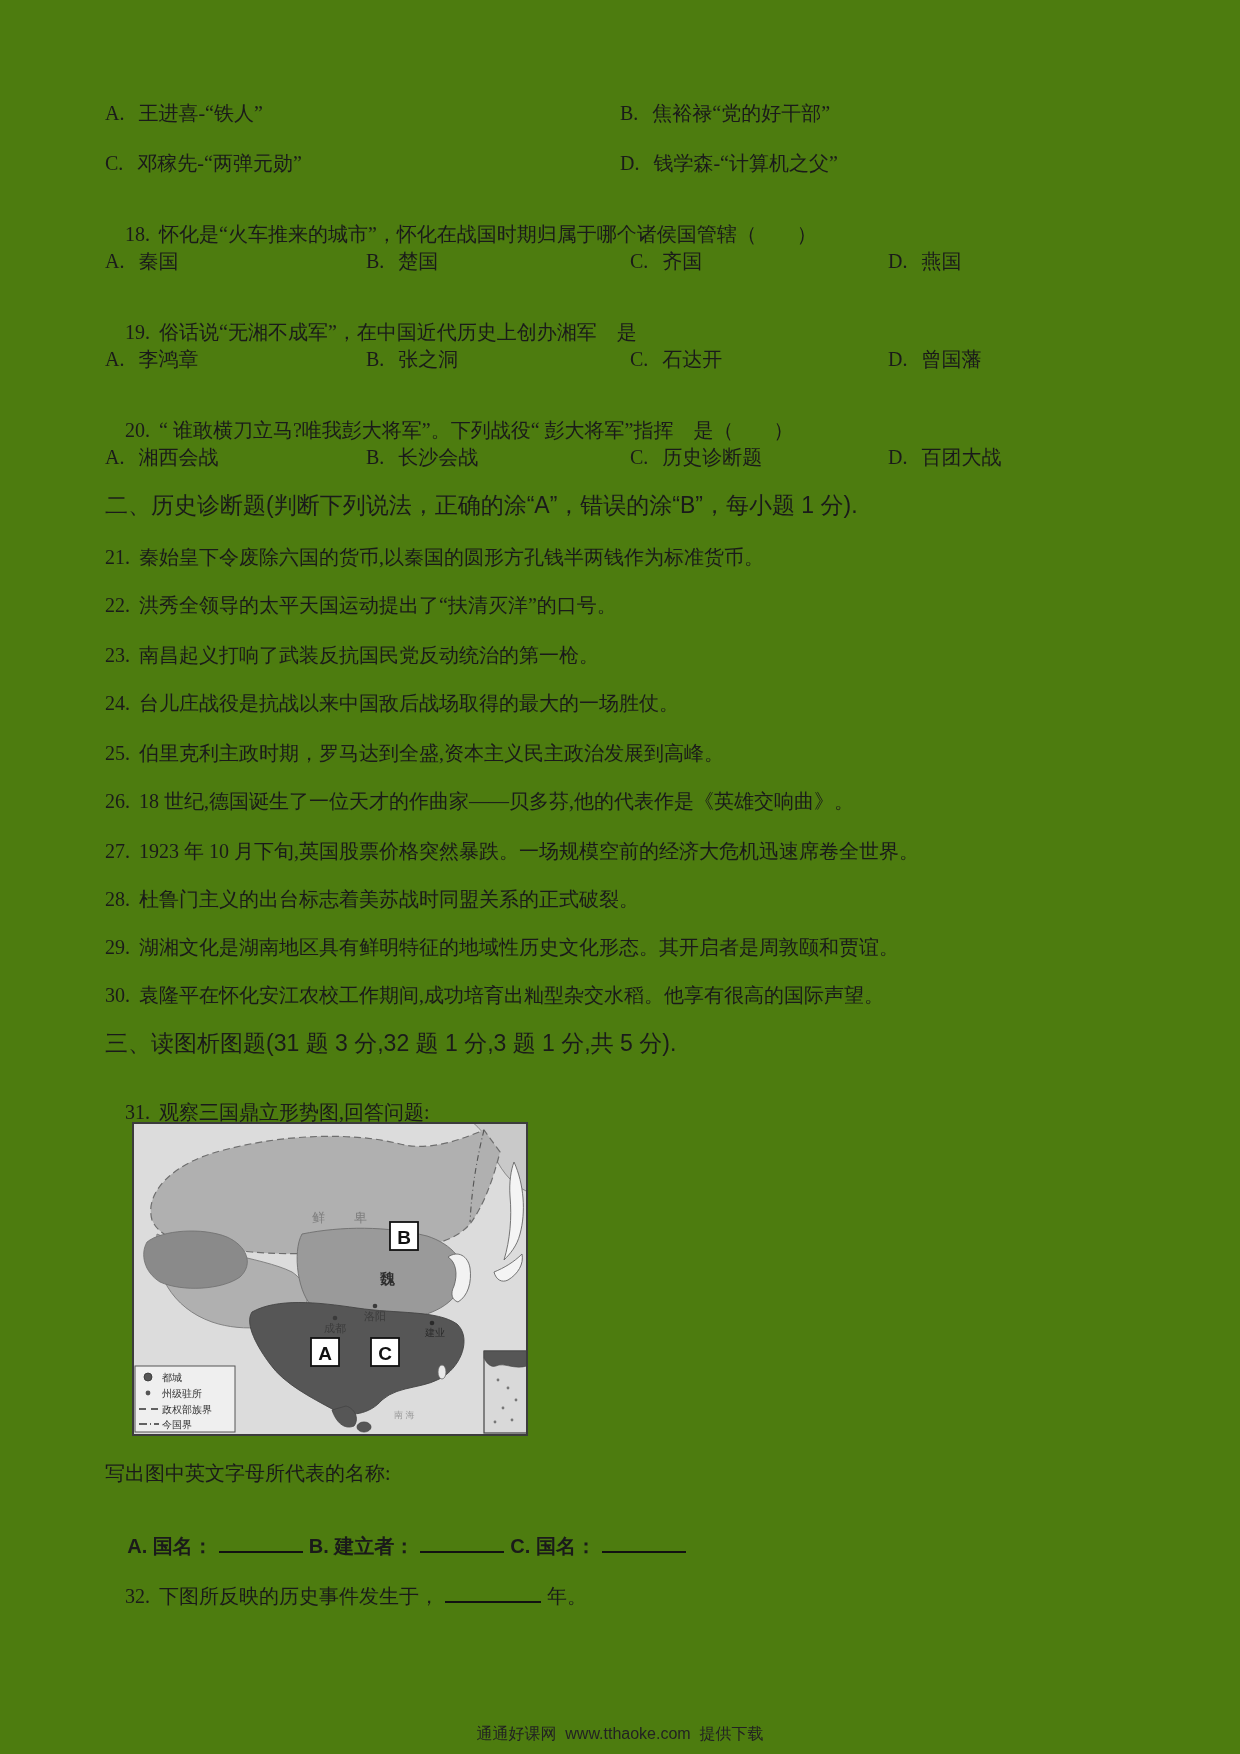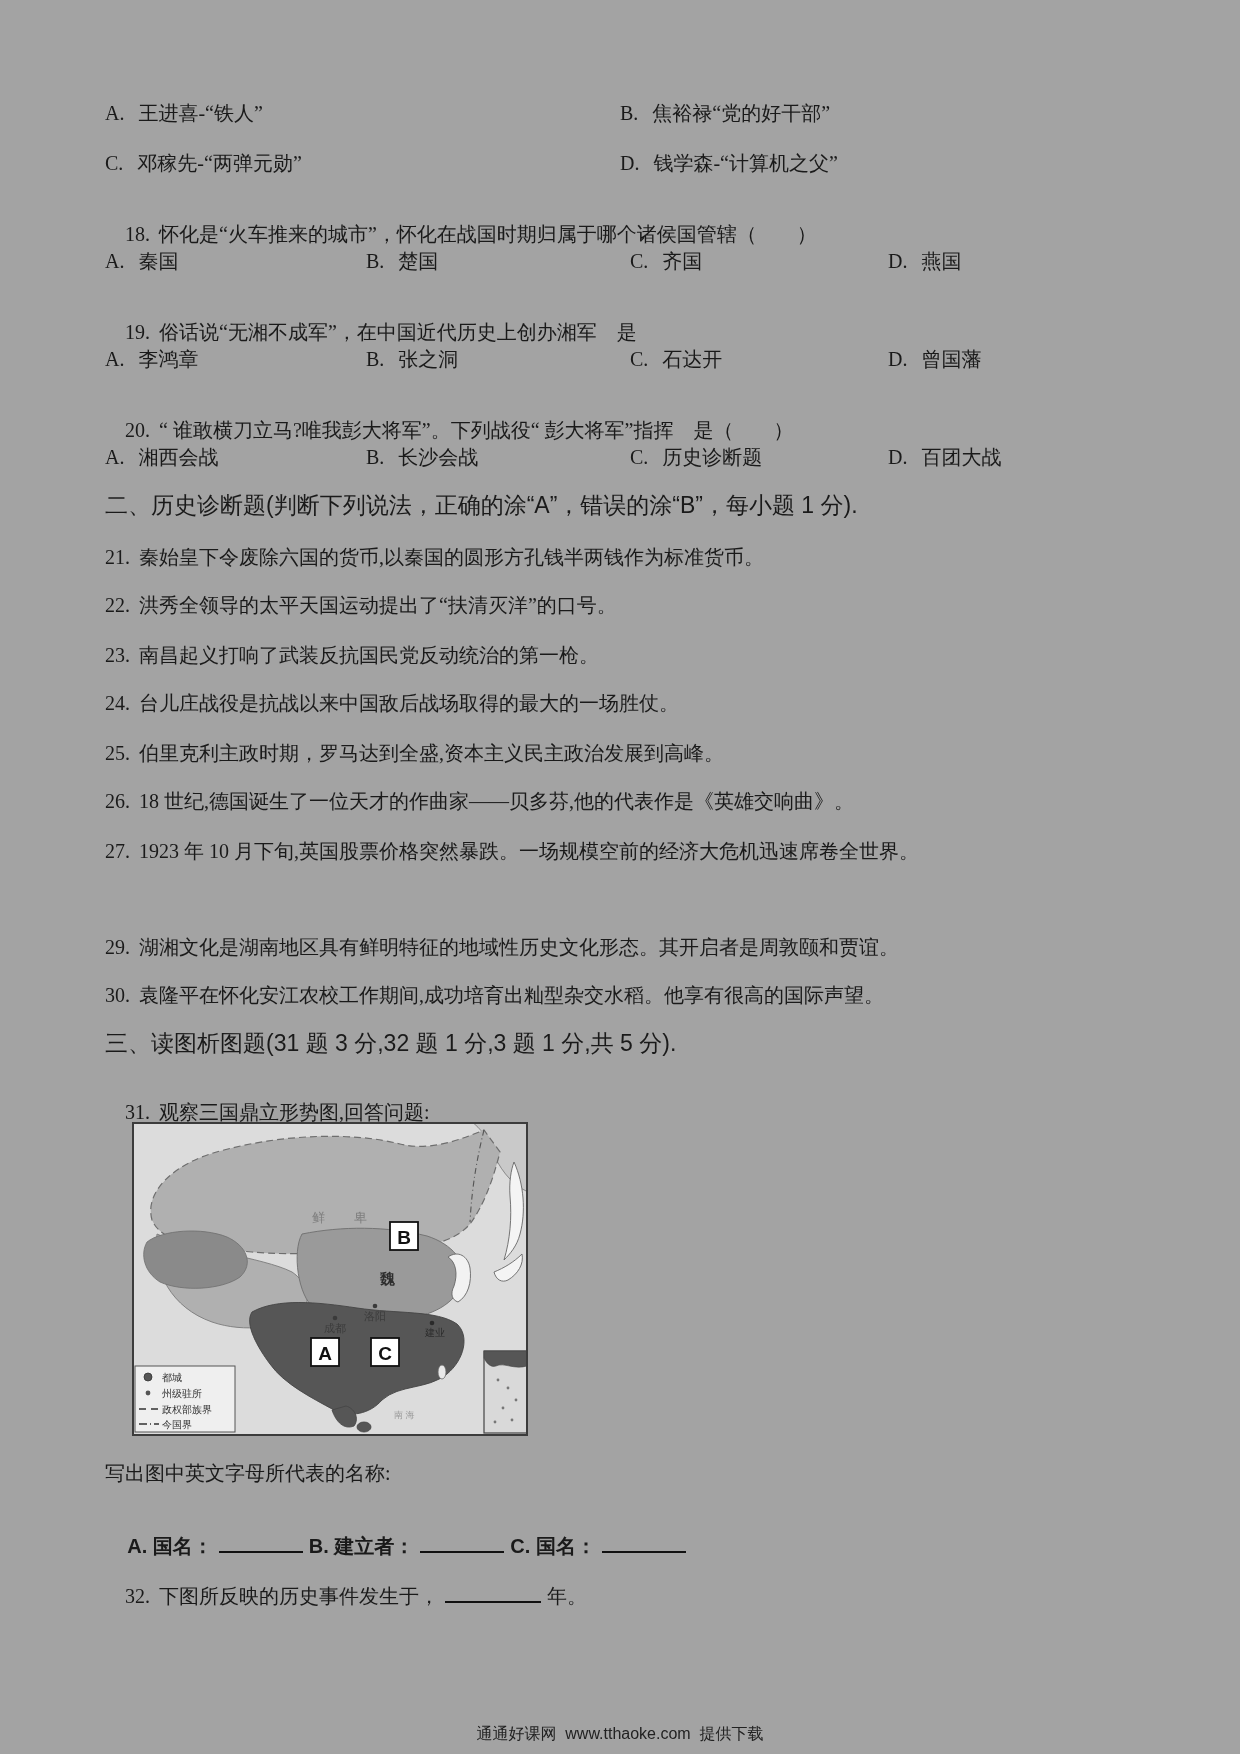--- a/index.html
+++ b/index.html
@@ -1,16 +1,16 @@
 <!DOCTYPE html>
 <html><head>
 <meta charset="utf-8">
 <style>
   html,body{margin:0;padding:0;background:#ffffff;}
-  .page{position:relative;width:1240px;height:1754px;background:#a3a3a3;overflow:hidden;
+  .page{position:relative;width:1240px;height:1754px;background:#4d7c0f;overflow:hidden;
         font-family:"Liberation Serif","DejaVu Serif",serif;color:#1a1a1a;}
   .line{position:absolute;left:105px;right:50px;height:28px;font-size:20px;white-space:pre-wrap;}
   .opt{position:absolute;top:0;white-space:pre-wrap;}
   .col-a{left:0;} .col-b4{left:261px;} .col-c4{left:525px;} .col-d4{left:783px;} .col-b2{left:515px;text-align:center;}
   .letter{margin-right:14px;}
   .qnum{margin-right:9px;}
   .heading{font-family:"Liberation Sans","DejaVu Sans",sans-serif;font-weight:normal;font-size:23px;height:32px;}
   .blankrow{font-family:"Liberation Sans","DejaVu Sans",sans-serif;font-weight:bold;}
   .blank{display:inline-block;width:84px;height:20px;border-bottom:2px solid #111;margin:0 6px;}
   .blank.small{width:96px;}
@@ -66,20 +66,21 @@
 
   <div class="line heading" style="top:490px">二、历史诊断题(判断下列说法，正确的涂“A”，错误的涂“B”，每小题 1 分).</div>
 
   <div class="line" style="top:544px"><span class="qnum">21.</span><span>秦始皇下令废除六国的货币,以秦国的圆形方孔钱半两钱作为标准货币。</span></div>
   <div class="line" style="top:592px"><span class="qnum">22.</span><span>洪秀全领导的太平天国运动提出了“扶清灭洋”的口号。</span></div>
   <div class="line" style="top:642px"><span class="qnum">23.</span><span>南昌起义打响了武装反抗国民党反动统治的第一枪。</span></div>
   <div class="line" style="top:690px"><span class="qnum">24.</span><span>台儿庄战役是抗战以来中国敌后战场取得的最大的一场胜仗。</span></div>
   <div class="line" style="top:740px"><span class="qnum">25.</span><span>伯里克利主政时期，罗马达到全盛,资本主义民主政治发展到高峰。</span></div>
   <div class="line" style="top:788px"><span class="qnum">26.</span><span>18 世纪,德国诞生了一位天才的作曲家——贝多芬,他的代表作是《英雄交响曲》。</span></div>
   <div class="line" style="top:838px"><span class="qnum">27.</span><span>1923 年 10 月下旬,英国股票价格突然暴跌。一场规模空前的经济大危机迅速席卷全世界。</span></div>
+  <div class="line" style="top:886px"><span class="qnum">28.</span><span>杜鲁门主义的出台标志着美苏战时同盟关系的正式破裂。</span></div>
   <div class="line" style="top:934px"><span class="qnum">29.</span><span>湖湘文化是湖南地区具有鲜明特征的地域性历史文化形态。其开启者是周敦颐和贾谊。</span></div>
   <div class="line" style="top:982px"><span class="qnum">30.</span><span>袁隆平在怀化安江农校工作期间,成功培育出籼型杂交水稻。他享有很高的国际声望。</span></div>
 
   <div class="line heading" style="top:1028px">三、读图析图题(31 题 3 分,32 题 1 分,3 题 1 分,共 5 分).</div>
 
   <div class="line" style="top:1076px">
     <span class="qnum">31.</span><span>观察三国鼎立形势图,回答问题:</span>
   </div>
 
   <div class="mapwrap">

